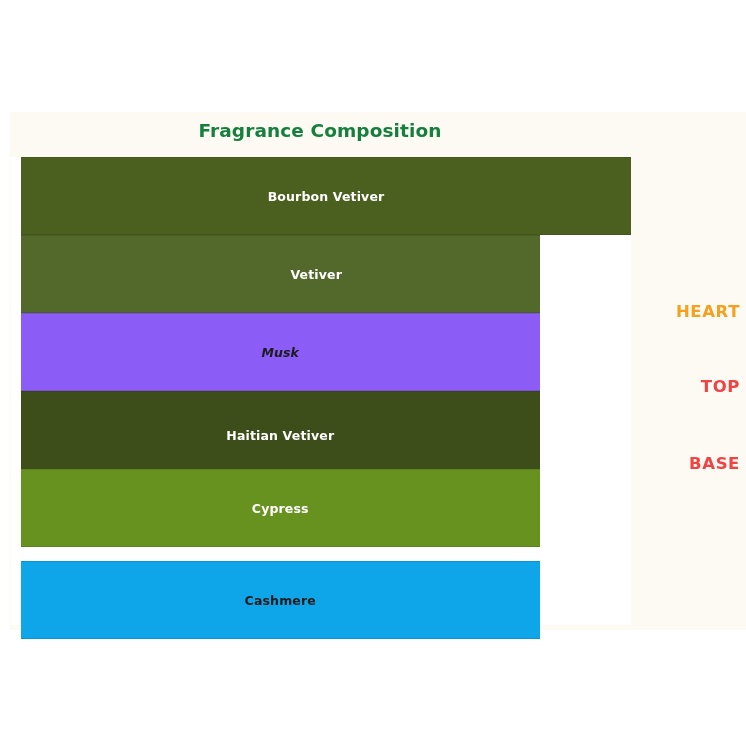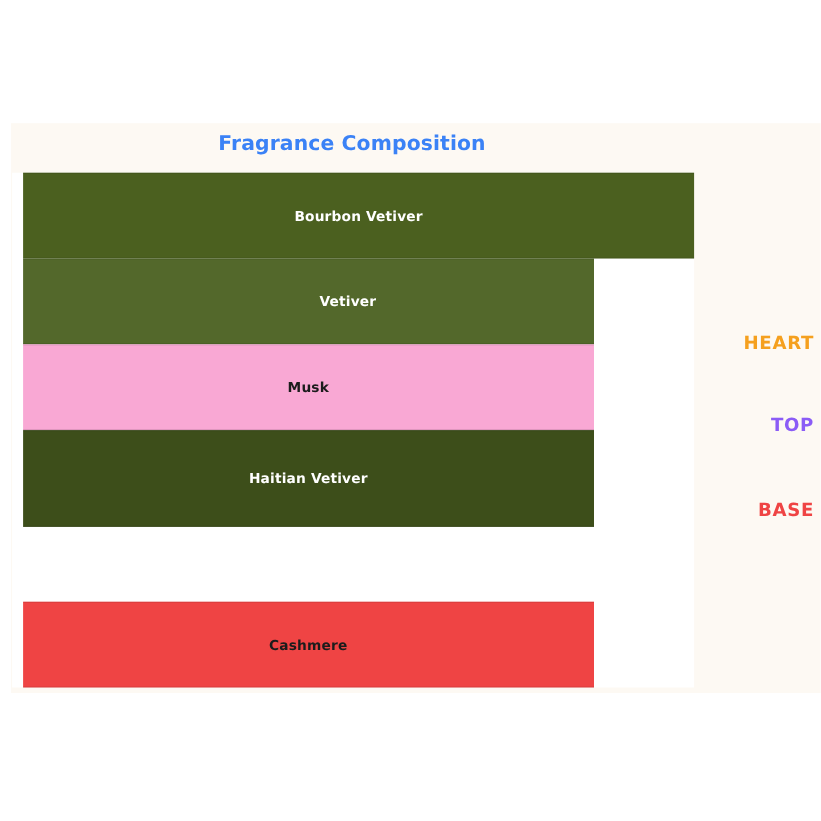--- a/index.html
+++ b/index.html
@@ -26,21 +26,21 @@
   }
 
   #chart-title {
     position: absolute;
     left: 0px;
     top: 8px;
     width: 620px;
     text-align: center;
     font-size: 18.5px;
     font-weight: bold;
-    color: #3b82f6;
+    color: #15803d;
     letter-spacing: 0.1px;
     white-space: nowrap;
   }
 
   #plot-area {
     position: absolute;
     left: 1px;
     top: 45px;
     width: 620px;
     height: 468px;
@@ -100,33 +100,38 @@
         <div class="bar" style="width: 610px; background: rgb(75, 96, 31);">
           <div class="bar-label" style="color: #ffffff;">Bourbon Vetiver</div>
         </div>
       </div>
       <div class="bar-row" style="top: 78px; height: 78px;">
         <div class="bar" style="width: 518.5px; background: rgb(83, 104, 43);">
           <div class="bar-label" style="color: rgb(255, 255, 255); padding-left: 36px;">Vetiver</div>
         </div>
       </div>
       <div class="bar-row" style="top: 156px; height: 78px;">
-        <div class="bar" style="width: 518.5px; background: #f9a8d4;">
+        <div class="bar" style="width: 518.5px; background: #8b5cf6; font-style: italic;">
           <div class="bar-label" style="color: rgb(28, 28, 28);">Musk</div>
         </div>
       </div>
       <div class="bar-row" style="top: 234px; height: 88px;">
         <div class="bar" style="width: 518.5px; background: rgb(61, 78, 26);">
           <div class="bar-label" style="color: rgb(255, 255, 255);">Haitian Vetiver</div>
         </div>
       </div>
+      <div class="bar-row" style="top: 312px; height: 78px;">
+        <div class="bar" style="width: 518.5px; background: rgb(104, 146, 32);">
+          <div class="bar-label" style="color: rgb(255, 255, 255);">Cypress</div>
+        </div>
+      </div>
       <div class="bar-row" style="top: 390px; height: 78px;">
-        <div class="bar" style="width: 518.5px; background: #ef4444;">
+        <div class="bar" style="width: 518.5px; background: #0ea5e9; margin-top: 14px;">
           <div class="bar-label" style="color: rgb(28, 28, 28);">Cashmere</div>
         </div>
       </div>
     </div>
 
   <div class="note-label" id="note-heart" style="top: 190px; color: rgb(245, 160, 30);">HEART</div>
-  <div class="note-label" id="note-top" style="top: 265px; color: #8b5cf6;">TOP</div>
+  <div class="note-label" id="note-top" style="top: 265px; color: #ef4444;">TOP</div>
   <div class="note-label" id="note-base" style="top: 342px; color: #ef4444;">BASE</div>
 
 </div>
 
 </body></html>

